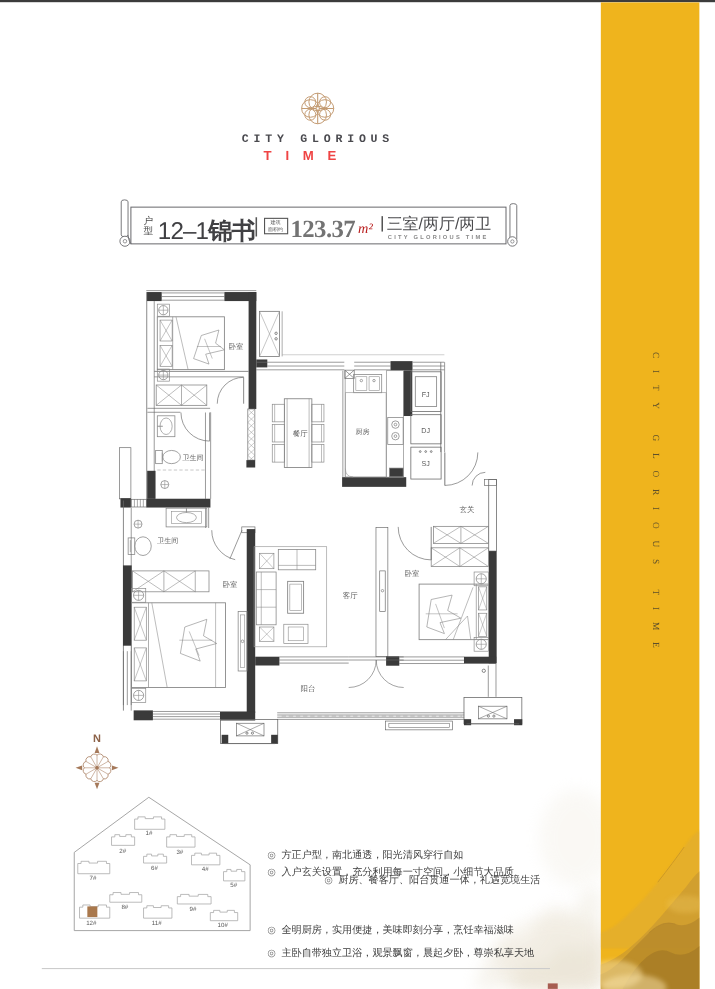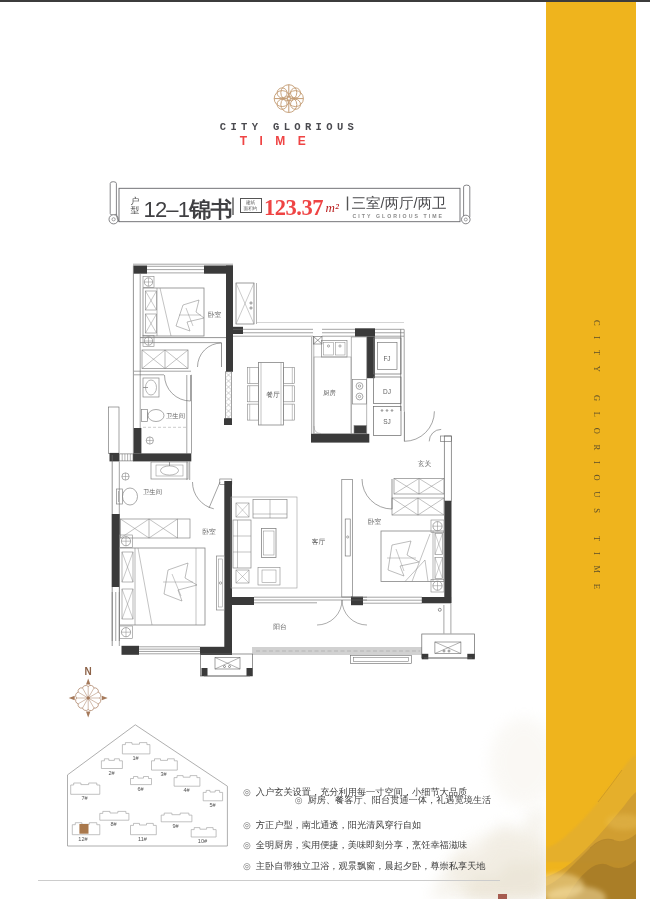--- a/index.html
+++ b/index.html
@@ -13,21 +13,21 @@
   font-family:"Liberation Serif",serif;font-size:8.5px;letter-spacing:10.7px;
   color:#5e4f2a;writing-mode:vertical-rl;text-orientation:sideways;line-height:16px;}
 #logotext1{left:144px;top:121px;width:290px;text-align:center;
   font-size:10.5px;font-weight:bold;letter-spacing:4.35px;color:#4a4a4f;font-family:Liberation Mono, monospace;}
 #logotext2{left:134px;top:134px;width:290px;text-align:center;
   font-size:12px;font-weight:bold;letter-spacing:12.5px;color:#ef4444;}
 #hx{left:130.5px;top:196.5px;width:11px;font-size:8.8px;line-height:9px;color:#4a4a4a;}
 #t12{left:143.5px;top:194.5px;font-size:22px;font-weight:500;color:#404043;letter-spacing:-0.8px;}
 #jzbox{left:239.5px;top:198px;width:20px;height:11.5px;border:0.8px solid #555;
   font-size:4.6px;line-height:5.6px;text-align:center;color:#555;padding-top:1.2px;}
-#t123{left:264px;top:195px;font-size:22.5px;font-weight:bold;color:#ef4444;
+#t123{left:264px;top:195px;font-size:22.5px;font-weight:bold;color:#737373;
   font-family:"Liberation Serif",serif;letter-spacing:-0.5px;}
 #tm2{left:325.5px;top:199.5px;font-size:13px;font-style:italic;color:#b91c1c;
   font-family:"Liberation Serif",serif;}
 #t3r{left:351.5px;top:193.5px;font-size:14.5px;color:#4a4a4d;font-weight:400;}
 #tcgt{left:352.5px;top:212.5px;font-size:5.2px;font-weight:bold;letter-spacing:2.05px;color:#8a8a8a;}
 .bullet{left:243px;width:300px;height:14px;color:#3d3d3d;font-size:9.2px;white-space:nowrap;}
 .bullet .dot{color:#777;font-size:9px;margin-right:5px;}
 #footline{left:38px;top:880px;width:462px;height:1px;background:#ccc;}
 #redbit{left:498px;top:894px;width:9px;height:5px;background:#a65c50;}
 </style>
@@ -71,21 +71,21 @@
 <div class="abs txt" id="logotext1">CITY GLORIOUS</div>
 <div class="abs txt" id="logotext2">TIME</div>
 <div class="abs txt" id="hx">户型</div>
 <div class="abs txt" id="t12">12–1<b>锦书</b></div>
 <div class="abs txt" id="jzbox">建筑<br>面积约</div>
 <div class="abs txt" id="t123">123.37</div>
 <div class="abs txt" id="tm2">m²</div>
 <div class="abs txt" id="t3r">三室/两厅/两卫</div>
 <div class="abs txt" id="tcgt">CITY GLORIOUS TIME</div>
 <div class="abs txt bullet" style="top:786px;"><span class="dot">◎</span>入户玄关设置，充分利用每一寸空间，小细节大品质</div>
-<div class="abs txt bullet" style="top:771px;margin-top:48px;"><span class="dot">◎</span>方正户型，南北通透，阳光清风穿行自如</div>
+<div class="abs txt bullet" style="top:771px;"><span class="dot">◎</span>方正户型，南北通透，阳光清风穿行自如</div>
 <div class="abs txt bullet" style="top:793.5px;text-align:center;"><span class="dot">◎</span>厨房、餐客厅、阳台贯通一体，礼遇宽境生活</div>
 <div class="abs txt bullet" style="top:816px;margin-top:44px;"><span class="dot">◎</span>主卧自带独立卫浴，观景飘窗，晨起夕卧，尊崇私享天地</div>
 <div class="abs txt bullet" style="top:839px;"><span class="dot">◎</span>全明厨房，实用便捷，美味即刻分享，烹饪幸福滋味</div>
 <div class="abs" id="footline"></div>
 <div class="abs" id="redbit"></div>
 <svg class="abs" id="plan" style="left:0;top:0" width="650" height="899" viewBox="0 0 650 899">
 <circle cx="288.8" cy="92.69999999999999" r="8.0" fill="none" stroke="#c39b72" stroke-width="0.9"></circle>
 <circle cx="288.8" cy="104.5" r="8.0" fill="none" stroke="#c39b72" stroke-width="0.9"></circle>
 <circle cx="282.2" cy="98.6" r="8.0" fill="none" stroke="#c39b72" stroke-width="0.9"></circle>
 <circle cx="295.40000000000003" cy="98.6" r="8.0" fill="none" stroke="#c39b72" stroke-width="0.9"></circle>

